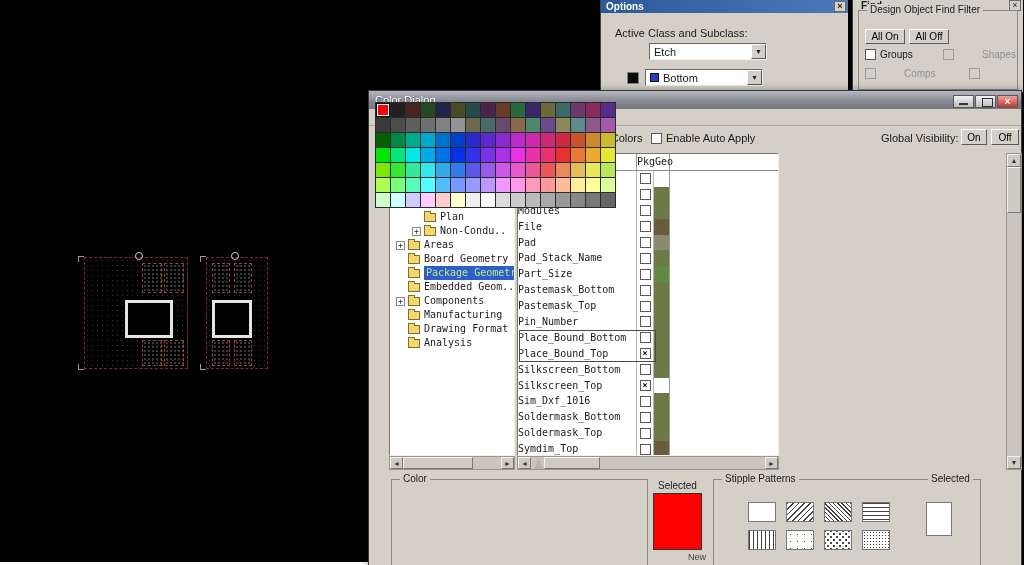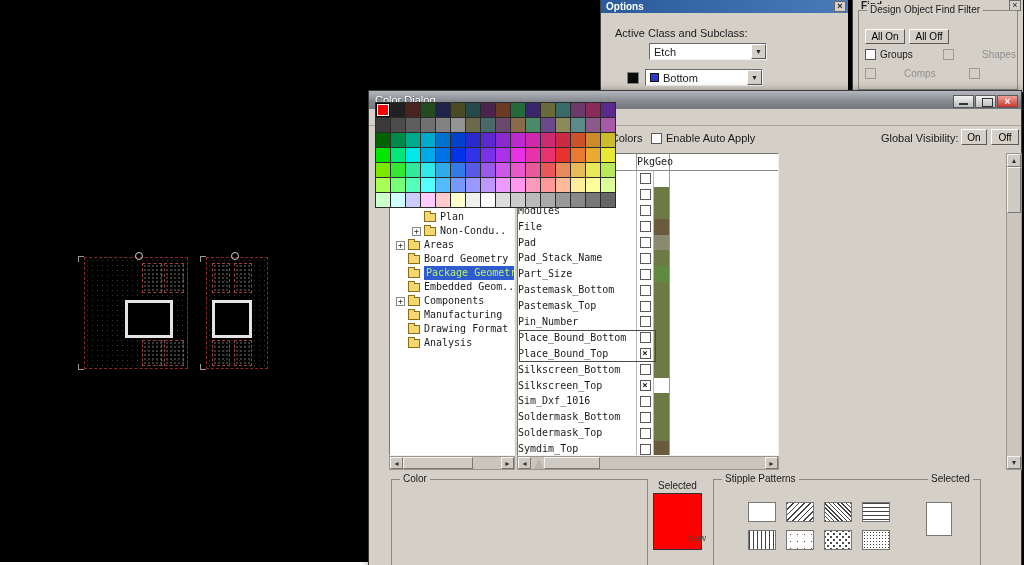--- a/index.html
+++ b/index.html
@@ -96,21 +96,21 @@
   #table-hscroll { left: 148px; top: 365px; width: 262px; }
   #dlg-vscroll { left: 637px; top: 62px; height: 317px; }
 
   
   #color-group { left: 22px; top: 388px; width: 257px; height: 88px; }
   #color-palette { position: absolute; left: 6px; top: 11px; display: grid; grid-template-columns: repeat(16, 14px); grid-auto-rows: 14px; gap: 1px; background: #2a2a2a; padding: 1px; }
   .pcell { width: 14px; height: 14px; }
   .pcell.psel { outline: 1px solid #fff; outline-offset: -2px; box-shadow: 0 0 0 1px #000 inset; }
   #selected-label { position: absolute; left: 289px; top: 389px; font-size: 10px; }
   #selected-swatch { position: absolute; left: 284px; top: 402px; width: 49px; height: 57px; border: 1px solid #333; }
-  #new-label { position: absolute; left: 289px; top: 442px; font-size: 9px; color: #444; padding-left: 30px; }
+  #new-label { position: absolute; left: 289px; top: 461px; font-size: 9px; color: #444; padding-left: 30px; }
 
   
   #stipple-group { left: 344px; top: 388px; width: 268px; height: 88px; }
   #stipple-sel-label { position: absolute; top: -7px; left: 214px; background: #d4d0c8; padding: 0 3px; font-size: 10px; }
   #stipple-grid { position: absolute; left: 34px; top: 22px; display: grid; grid-template-columns: repeat(4, 30px); column-gap: 8px; row-gap: 8px; }
   .pswatch { width: 28px; height: 20px; background: #fff; border: 1px solid #777; }
   .pat-diagb { background-image: repeating-linear-gradient(135deg, #444 0 1px, transparent 1px 4px); }
   .pat-diagf { background-image: repeating-linear-gradient(45deg, #444 0 1px, transparent 1px 3px); }
   .pat-h { background-image: repeating-linear-gradient(180deg, #444 0 1px, transparent 1px 4px); }
   .pat-v { background-image: repeating-linear-gradient(90deg, #444 0 1px, transparent 1px 4px); }

